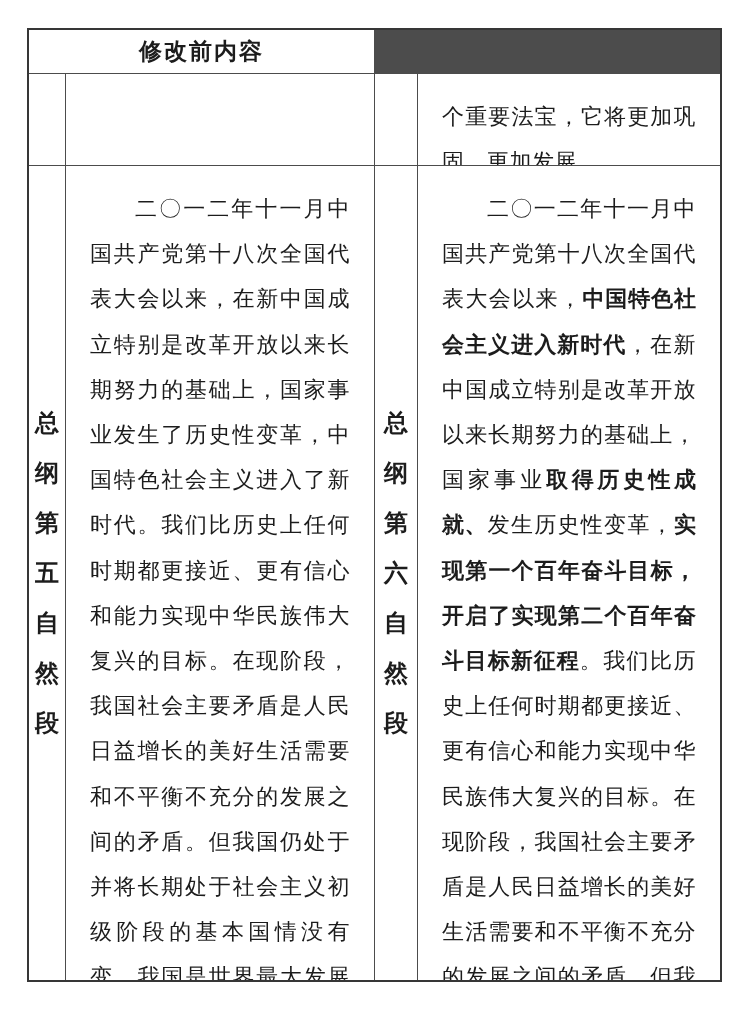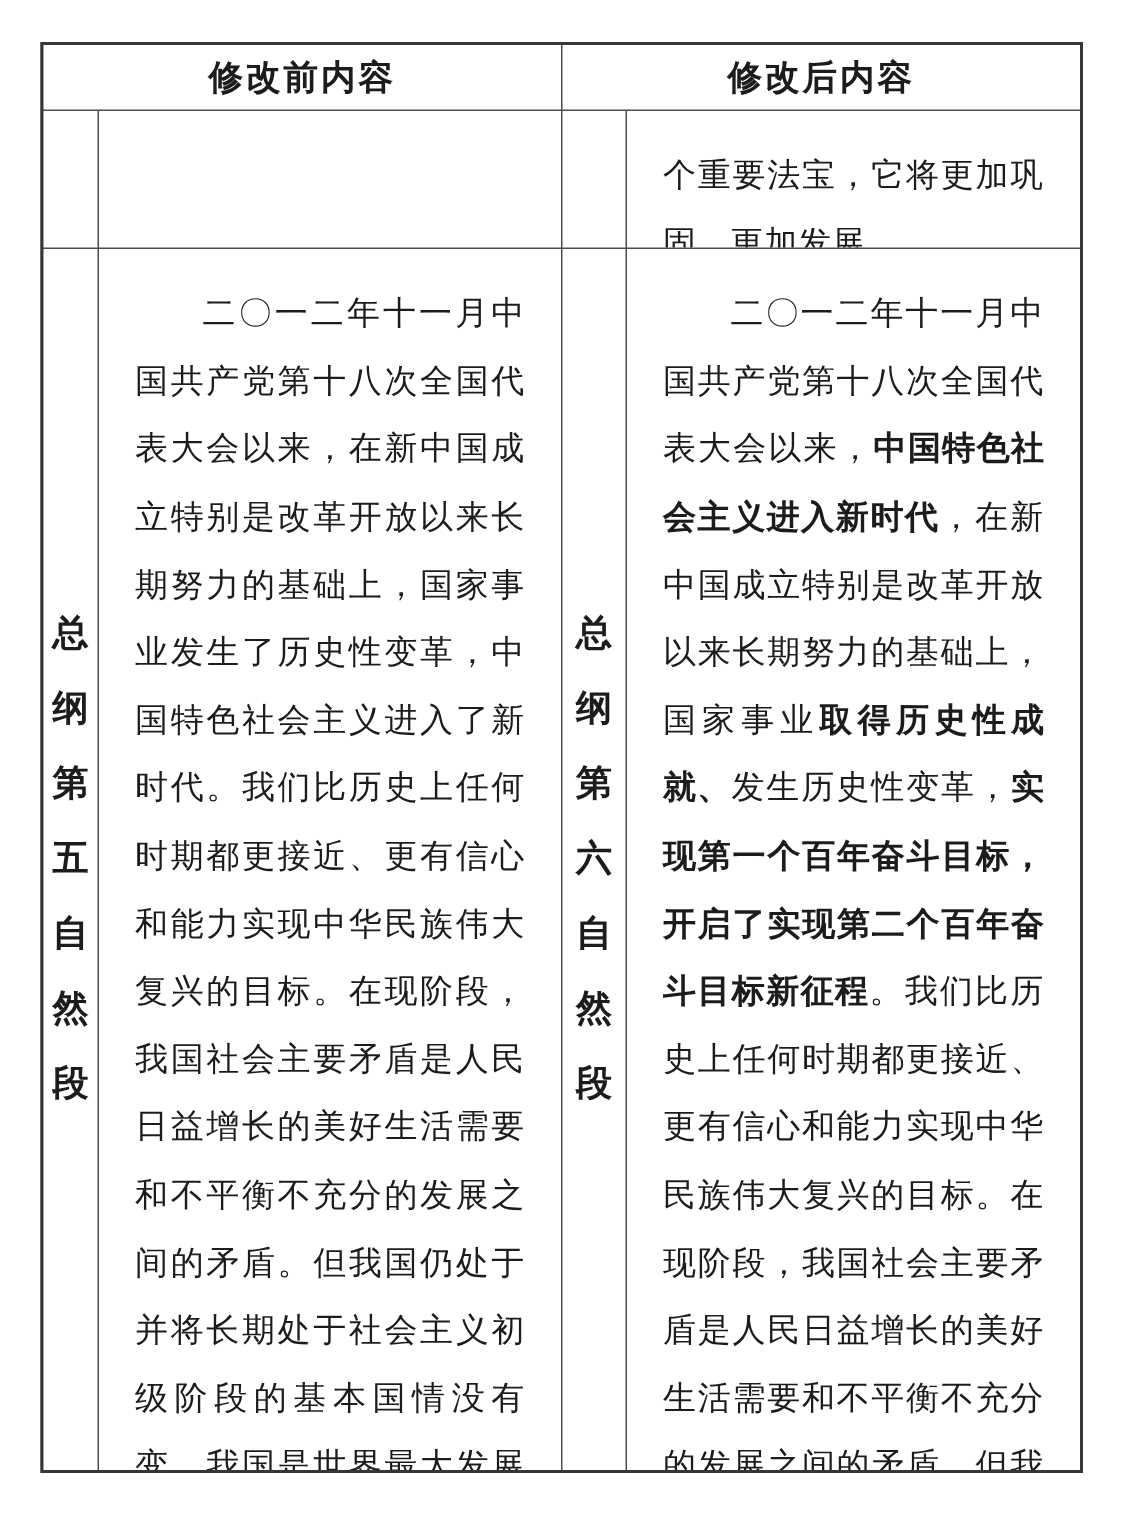--- a/index.html
+++ b/index.html
@@ -45,23 +45,20 @@
 </style>
 </head>
 <body>
 
 <div class="page">
   <div class="doc-table">
 
     <div class="cell hdr r1 span-left">
       <span>修改前内容</span>
     </div>
-    <div class="cell hdr r1 span-right">
-      <span>修改后内容</span>
-    </div>
 
     <div class="cell r2 c1 labelcell"></div>
     <div class="cell r2 c2 content"></div>
     <div class="cell r2 c3 labelcell"></div>
     <div class="cell r2 c4 content">
       <p class="para"><span>个重要法宝，它将更加巩固，更加发展。</span></p>
     </div>
 
     <div class="cell r3 c1 labelcell">
       <div class="vlabel">

